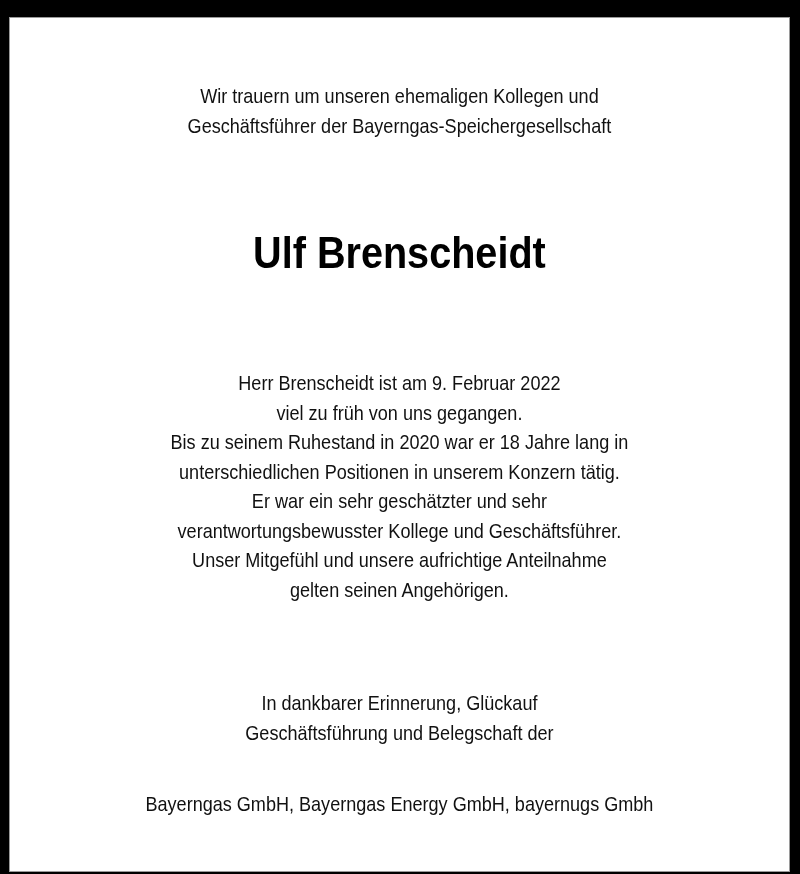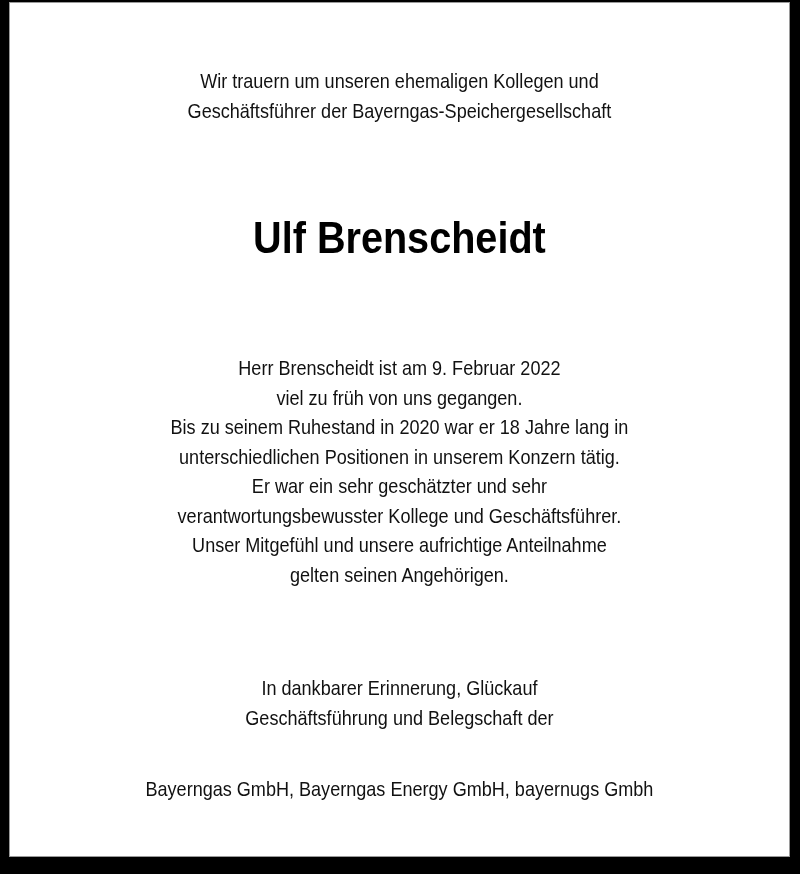--- a/index.html
+++ b/index.html
@@ -6,21 +6,21 @@
       margin: 0;
       padding: 0;
       width: 800px;
       height: 874px;
       background: #000000;
       overflow: hidden;
     }
     .frame {
       position: absolute;
       left: 9px;
-      top: 2px;
+      top: 17px;
       width: 781px;
       height: 855px;
       background: #ffffff;
       box-shadow: inset 0 0 0 1px #9a9a9a;
     }
     .txt {
       position: absolute;
       left: 0;
       width: 781px;
       text-align: center;

